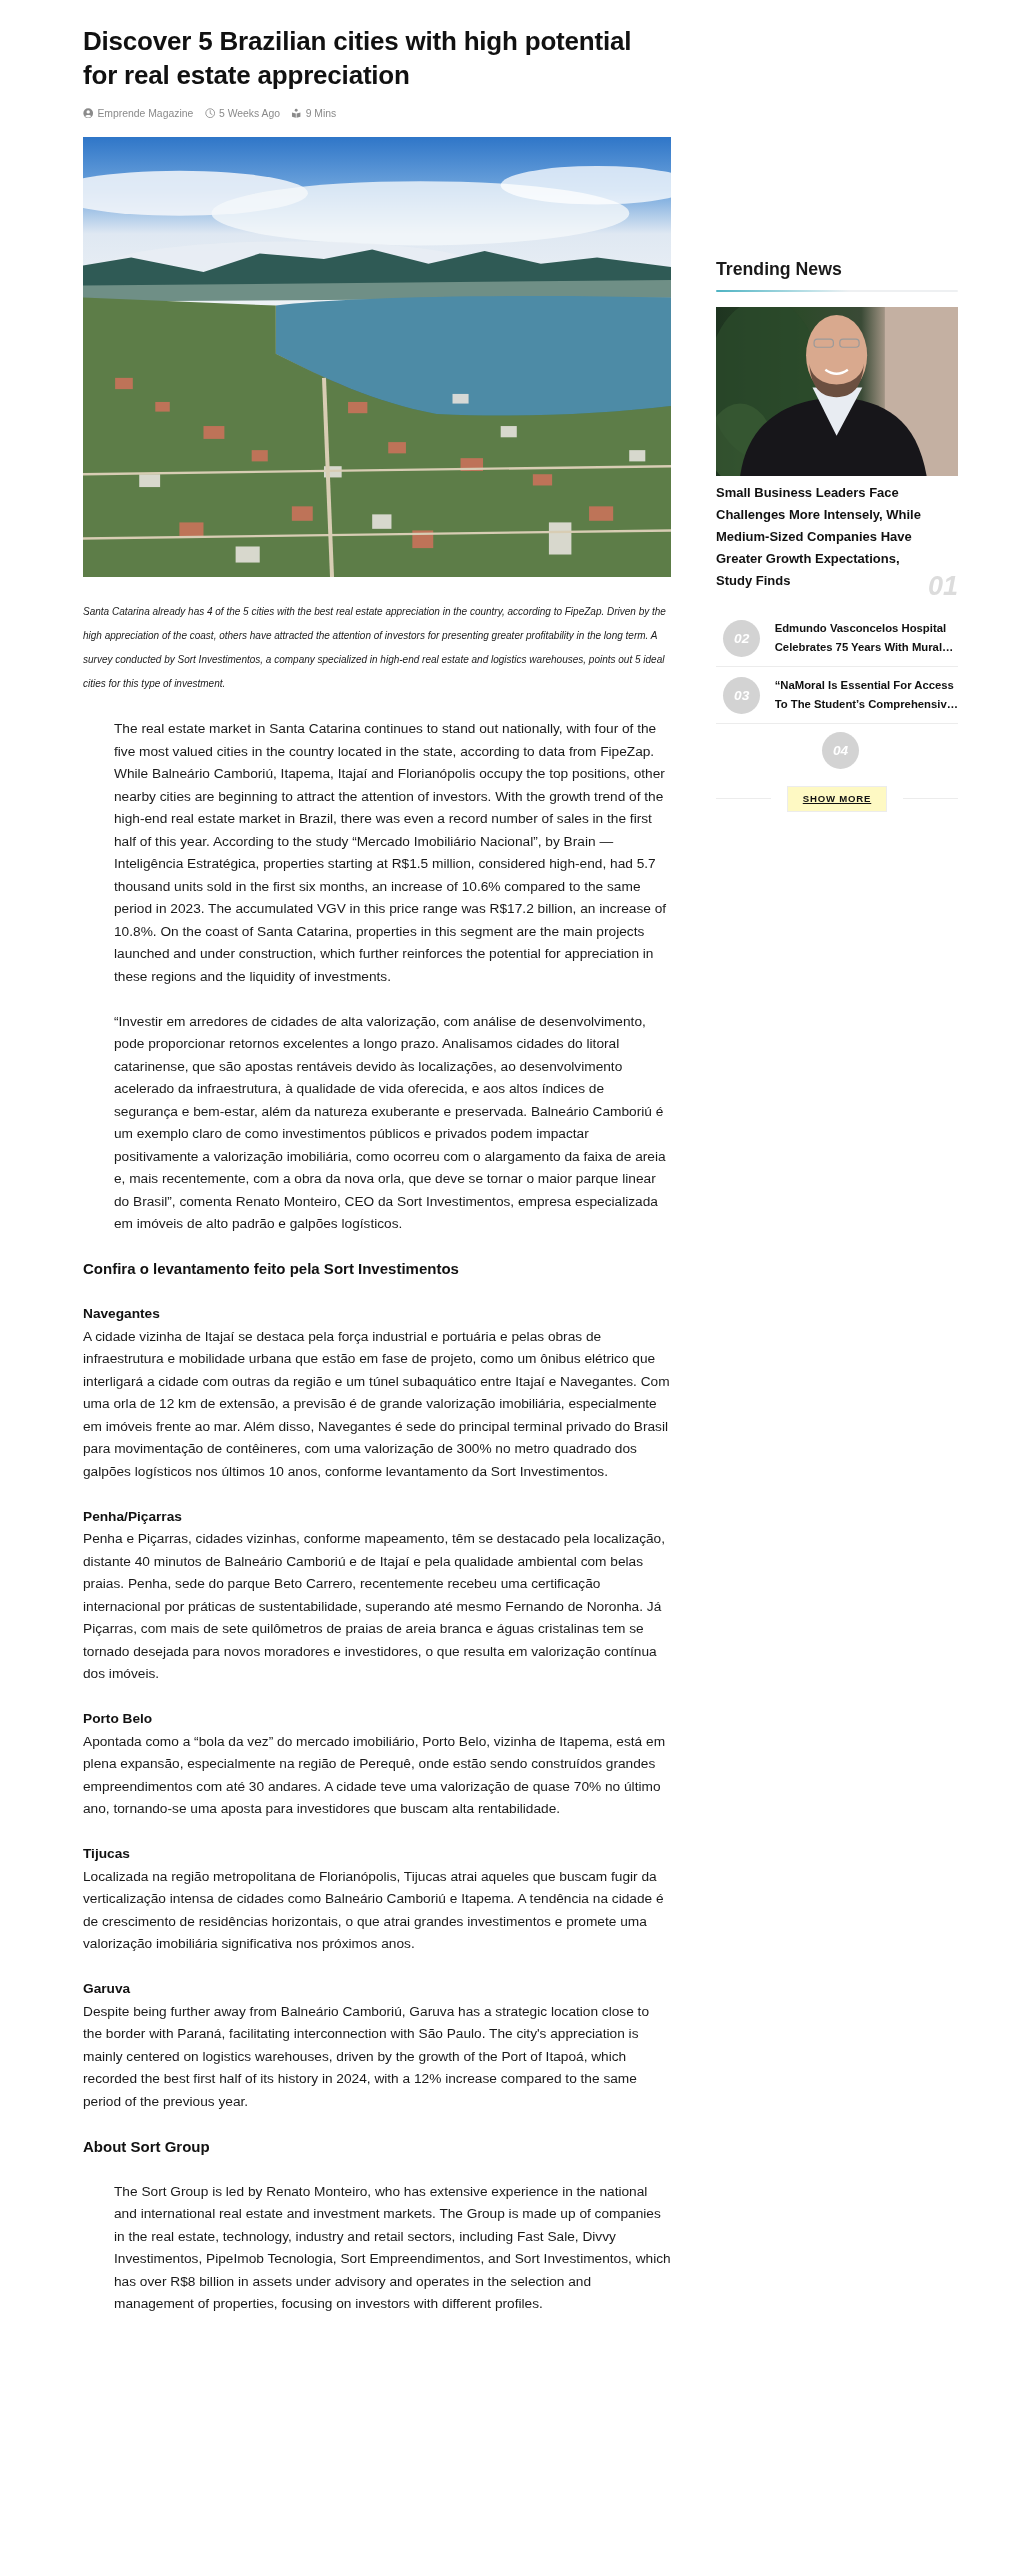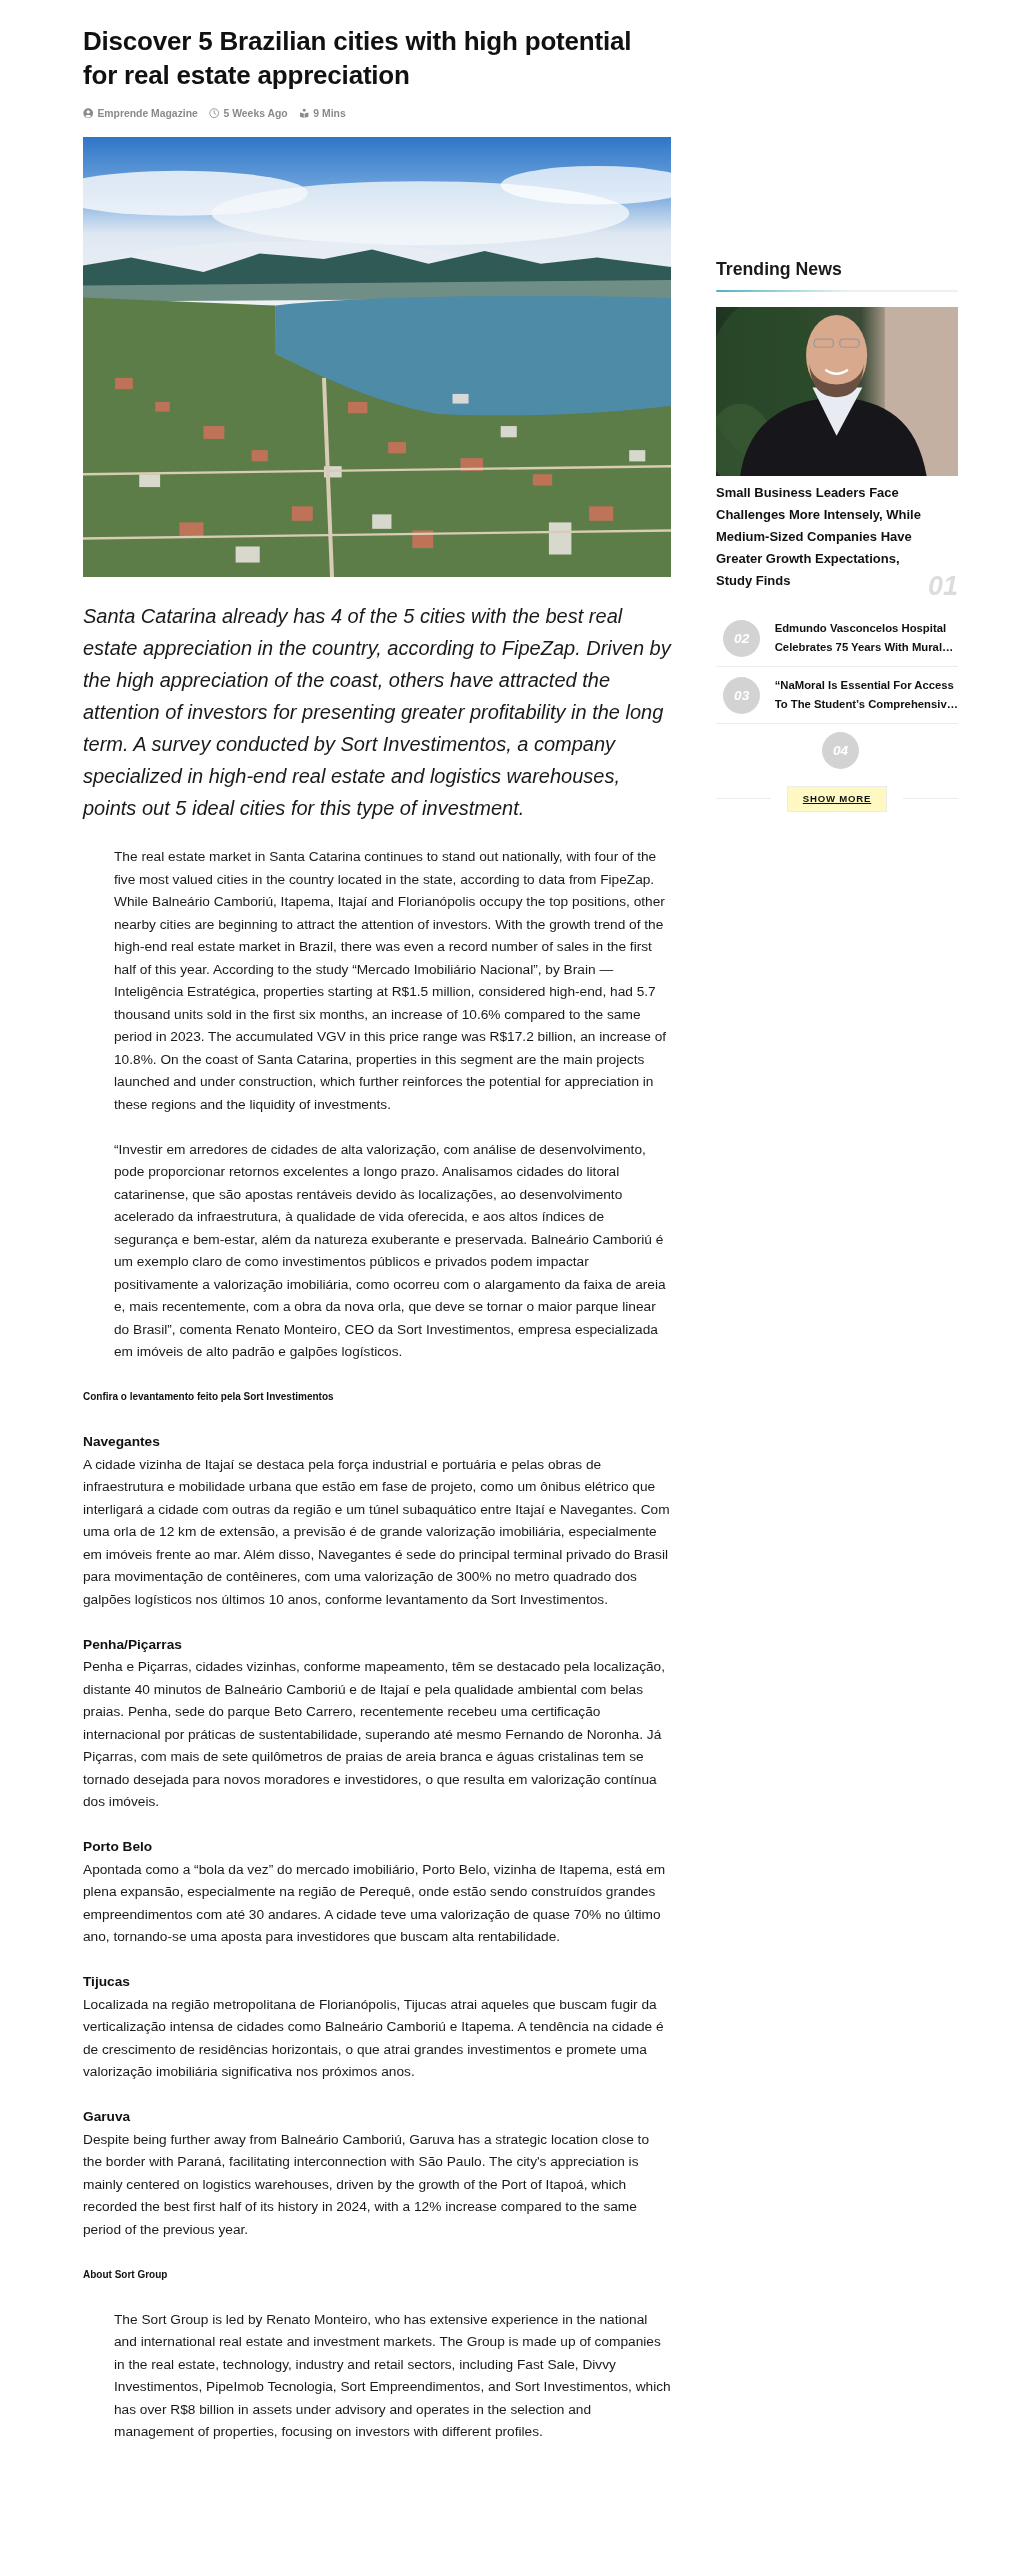--- a/index.html
+++ b/index.html
@@ -28,49 +28,49 @@
   }
   .meta-row {
     display: flex;
     align-items: center;
     gap: 11.3px;
     margin-top: 13px;
     font-size: 10.4px;
     color: #8a8a8a;
     height: 16px;
   }
-  .meta-item { display: flex; align-items: center; gap: 4px; font-weight: bold; }
+  .meta-item { display: flex; align-items: center; gap: 4px; }
   .meta-icon { width: 10.4px; height: 10.4px; display: inline-block; }
   .hero {
     margin-top: 16px;
     width: 588px;
     height: 440px;
     position: relative;
     overflow: hidden;
     background: linear-gradient(180deg, #2f76c8 0%, #6ea4dc 12%, #dfe8f2 22%, #eef2f6 38%, #b9c9da 48%, #4d6e85 56%, #3f7a7f 60%, #3f8a9e 64%, #4f8aa0 76%, #4f7b3c 82%, #4e7a36 100%);
   }
   .hero svg { position: absolute; left: 0; top: 0; width: 100%; height: 100%; }
   .lead {
     margin-top: 22.5px;
     font-style: italic;
-    font-size: 20px;
-    line-height: 32px;
+    font-size: 10px;
+    line-height: 24px;
     color: #1a1a1a;
   }
   .para {
     margin-top: 22.5px;
     font-size: 13.7px;
     line-height: 22.5px;
     color: #1a1a1a;
     margin-left: 31px;
   }
   .sub-head {
     margin-top: 22.5px;
     font-weight: 700;
-    font-size: 10px;
+    font-size: 15px;
     line-height: 22.5px;
     color: #111111;
   }
   .city-block { margin-top: 22.5px; }
   .city-name { font-weight: 700; font-size: 13.7px; line-height: 22.5px; }
   .city-text { font-size: 13.7px; line-height: 22.5px; color: #1a1a1a; }
 
   .sidebar {
     position: absolute;
     left: 716px;

